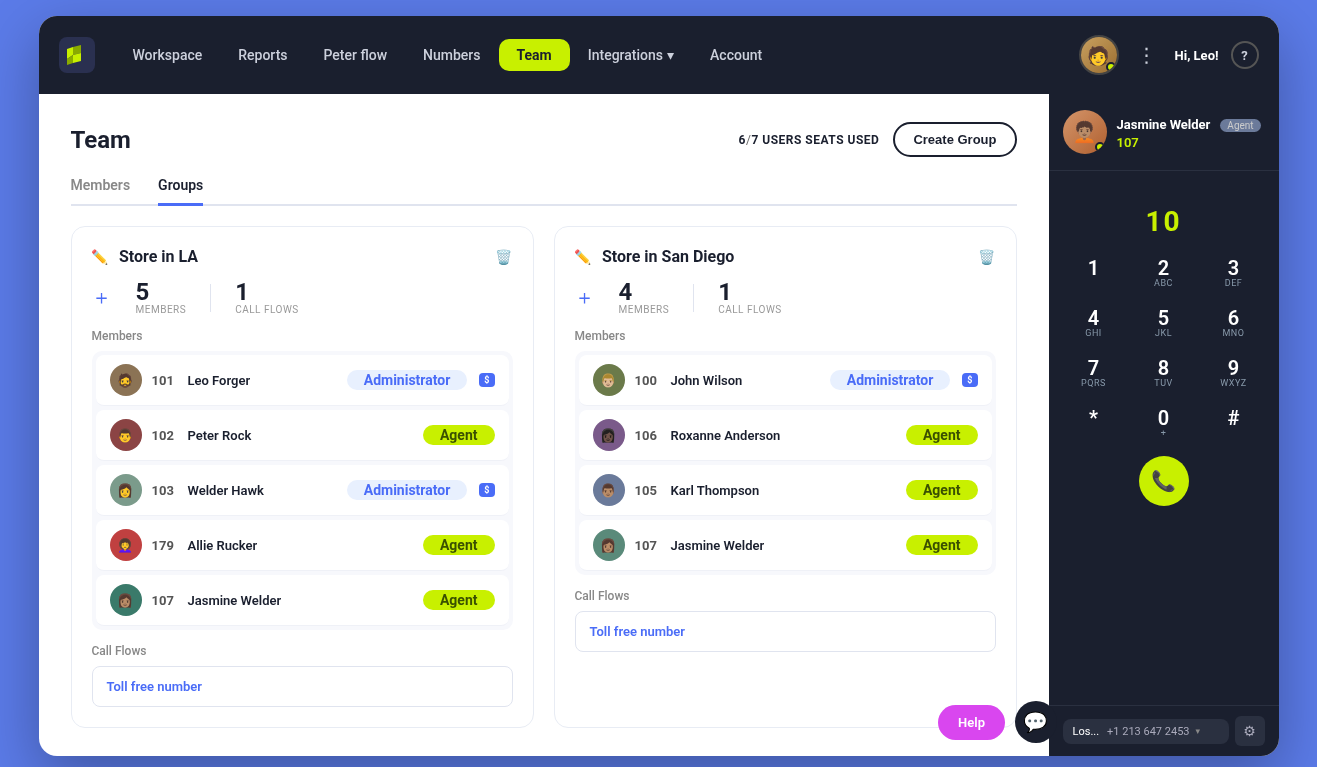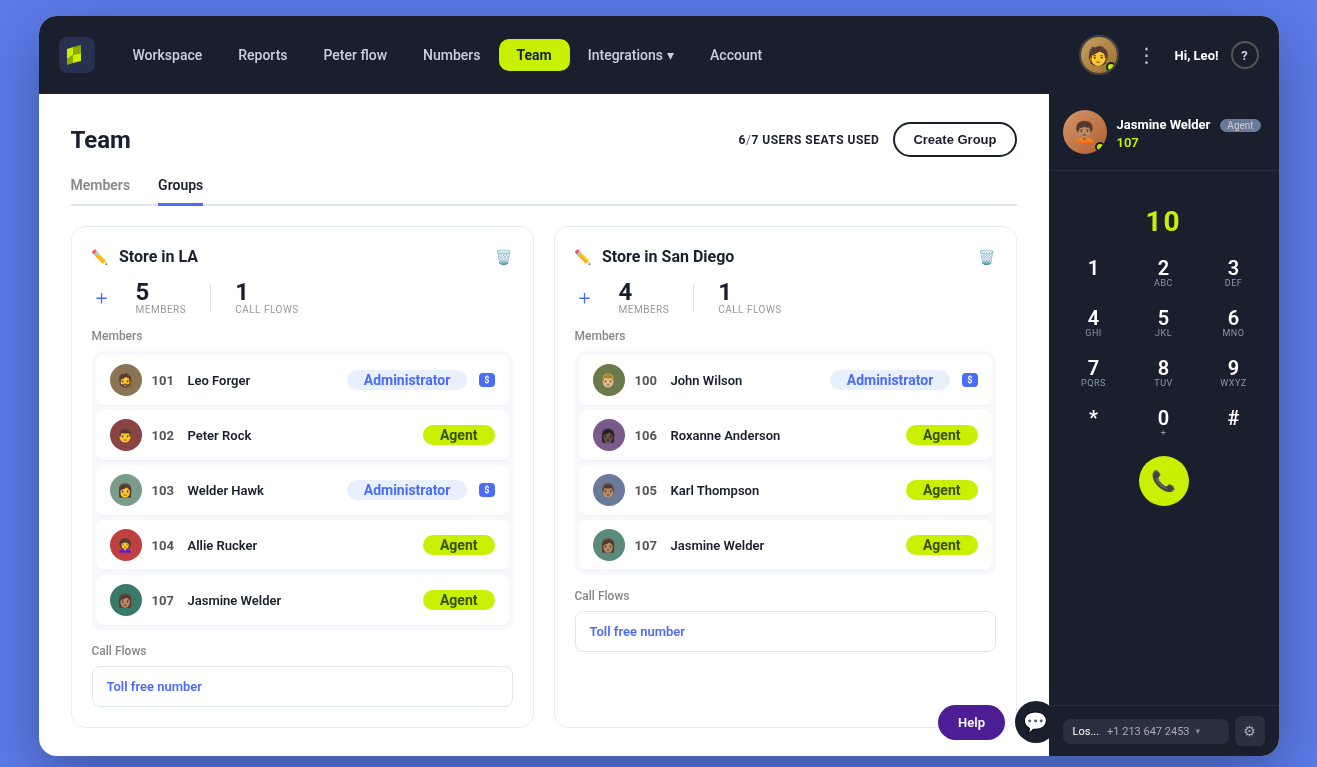--- a/index.html
+++ b/index.html
@@ -507,21 +507,21 @@
     
     .float-btns {
       position: fixed;
       bottom: 24px;
       right: 260px;
       display: flex;
       gap: 10px;
       align-items: center;
     }
     .help-btn {
-      background: #4c1d95;
+      background: #d946ef;
       color: #fff;
       font-size: 13px;
       font-weight: 600;
       padding: 10px 20px;
       border-radius: 20px;
       cursor: pointer;
     }
     .chat-btn {
       width: 42px;
       height: 42px;
@@ -638,21 +638,21 @@
             </div>
             <div class="member-row">
               <div class="member-avatar" style="background: #7b9b8b;">👩</div>
               <span class="member-num">103</span>
               <span class="member-name">Welder Hawk</span>
               <span class="badge badge-admin">Administrator</span>
               <span class="badge badge-s">$</span>
             </div>
             <div class="member-row">
               <div class="member-avatar" style="background: #c04040;">👩‍🦱</div>
-              <span class="member-num">104</span>
+              <span class="member-num">179</span>
               <span class="member-name">Allie Rucker</span>
               <span class="badge badge-agent">Agent</span>
             </div>
             <div class="member-row">
               <div class="member-avatar" style="background: #3a7a6a;">👩🏽</div>
               <span class="member-num">107</span>
               <span class="member-name">Jasmine Welder</span>
               <span class="badge badge-agent">Agent</span>
             </div>
           </div>

